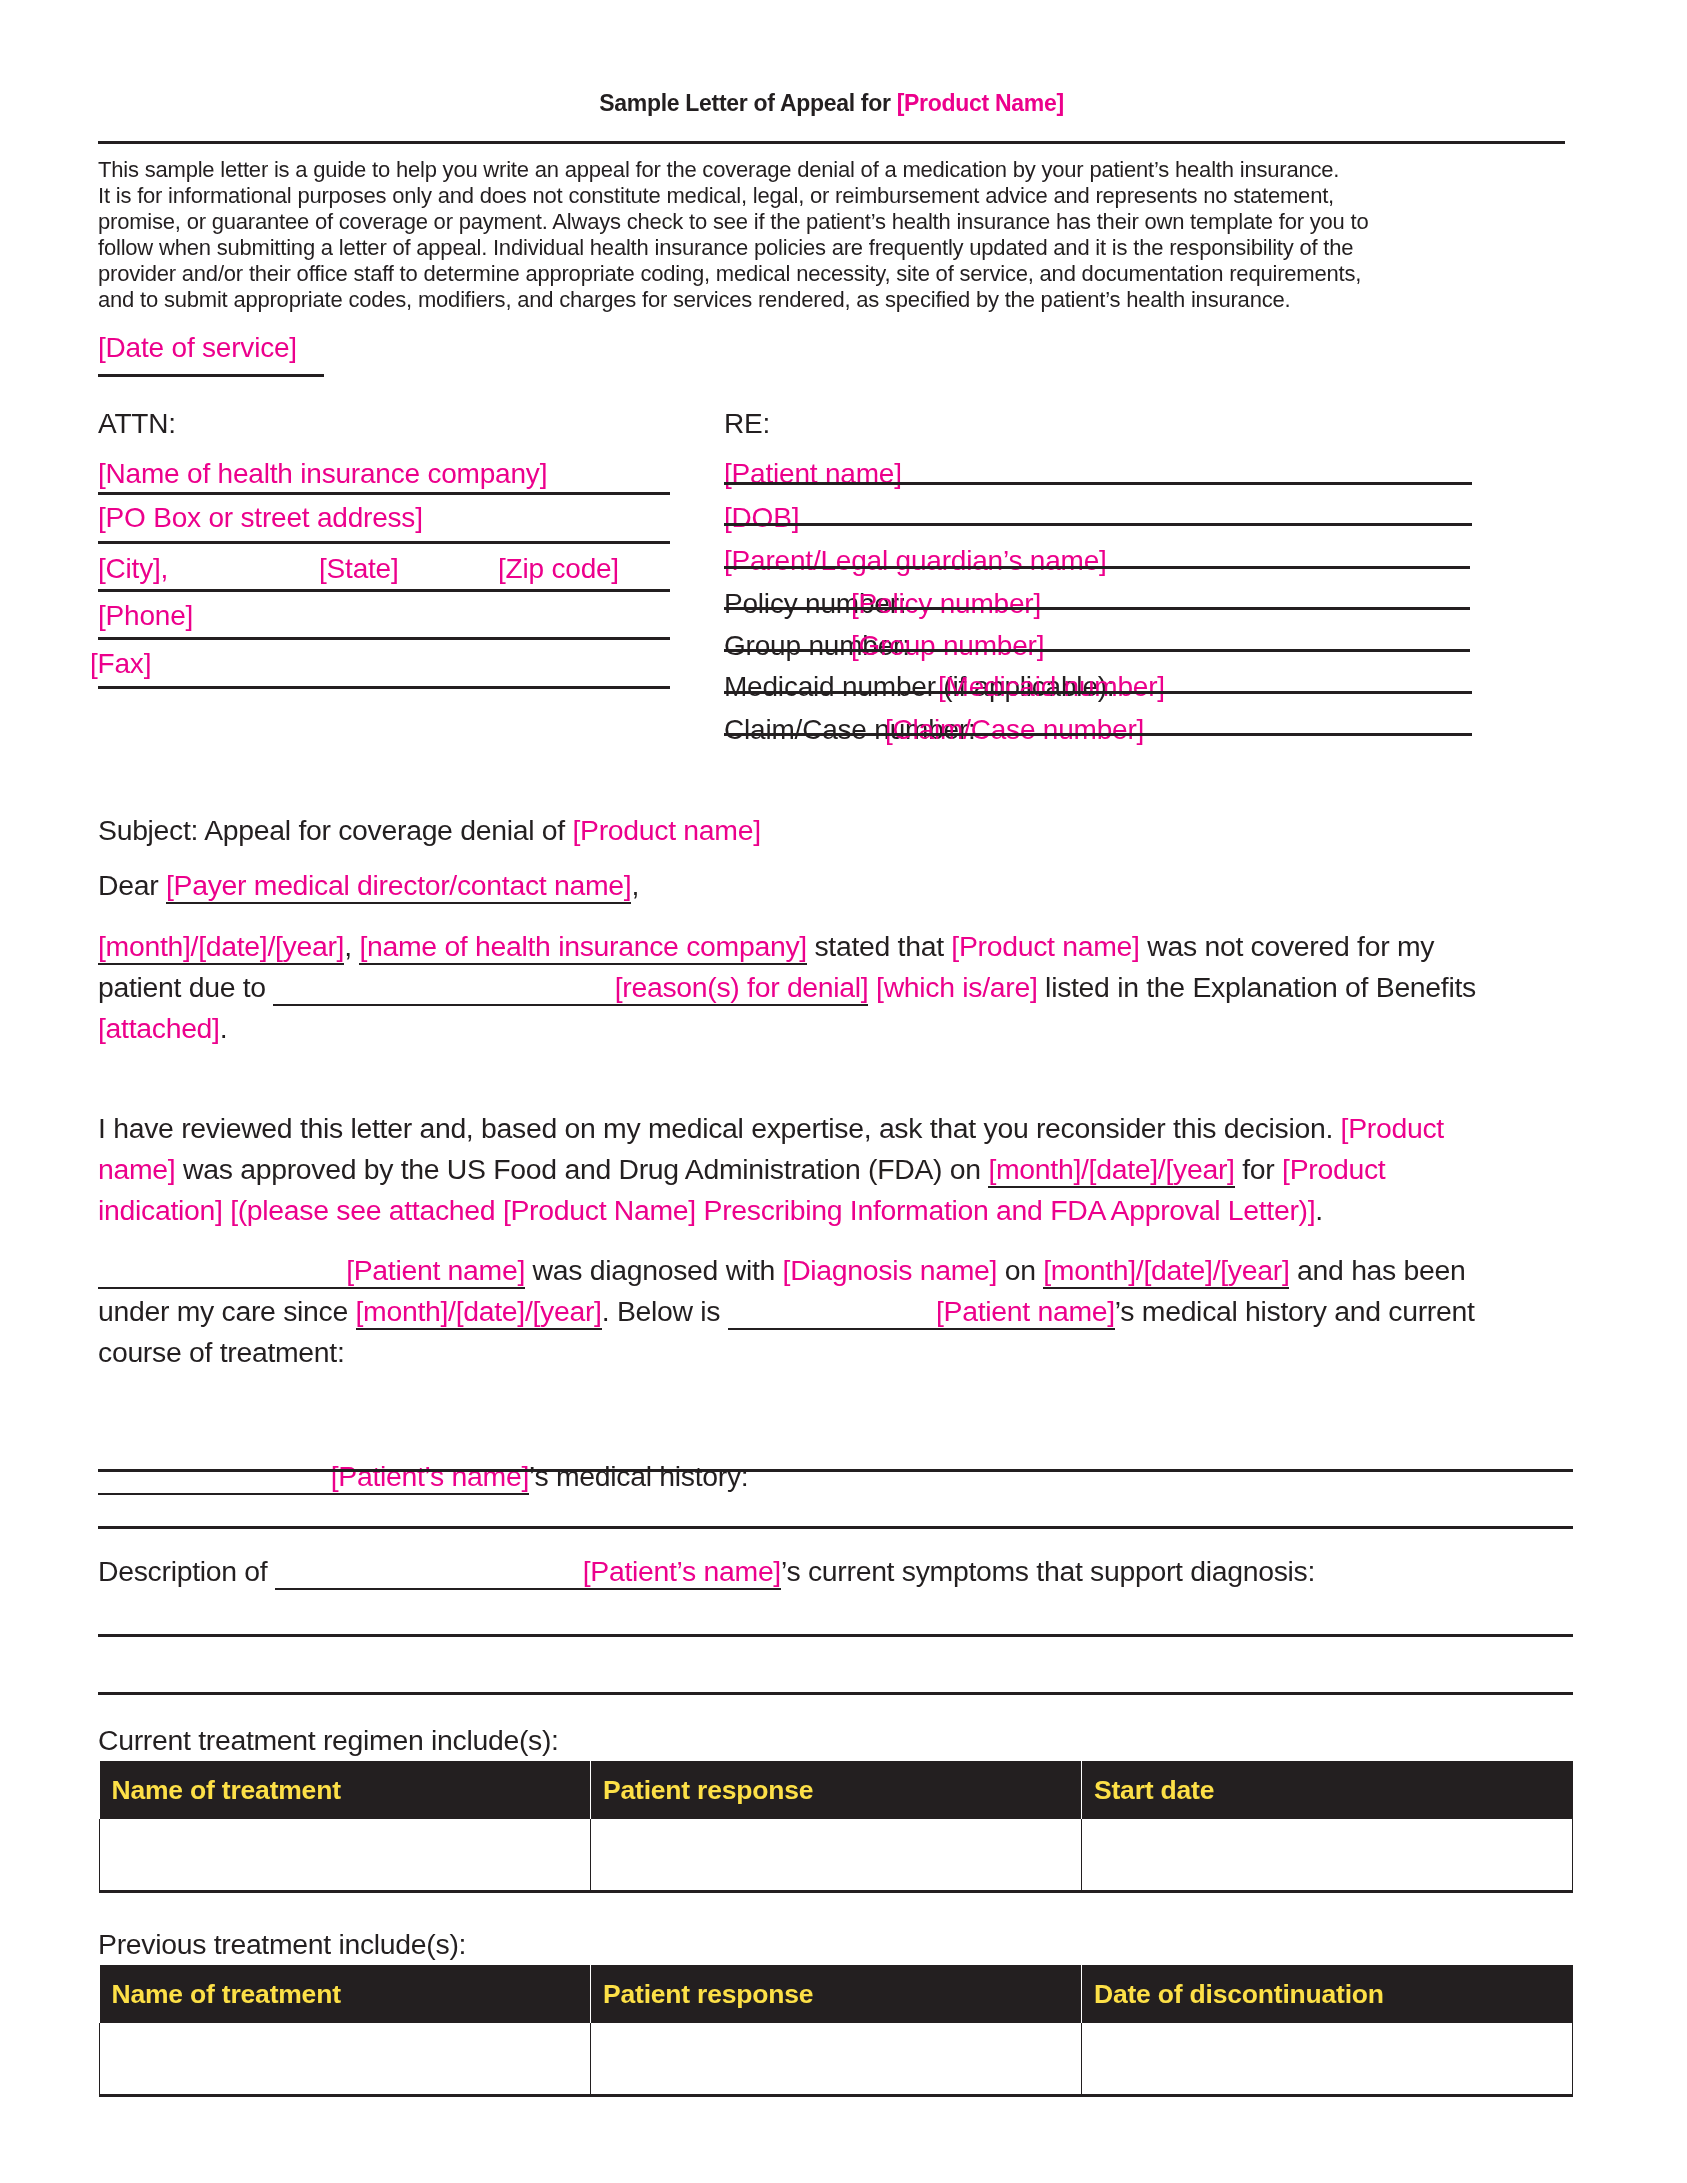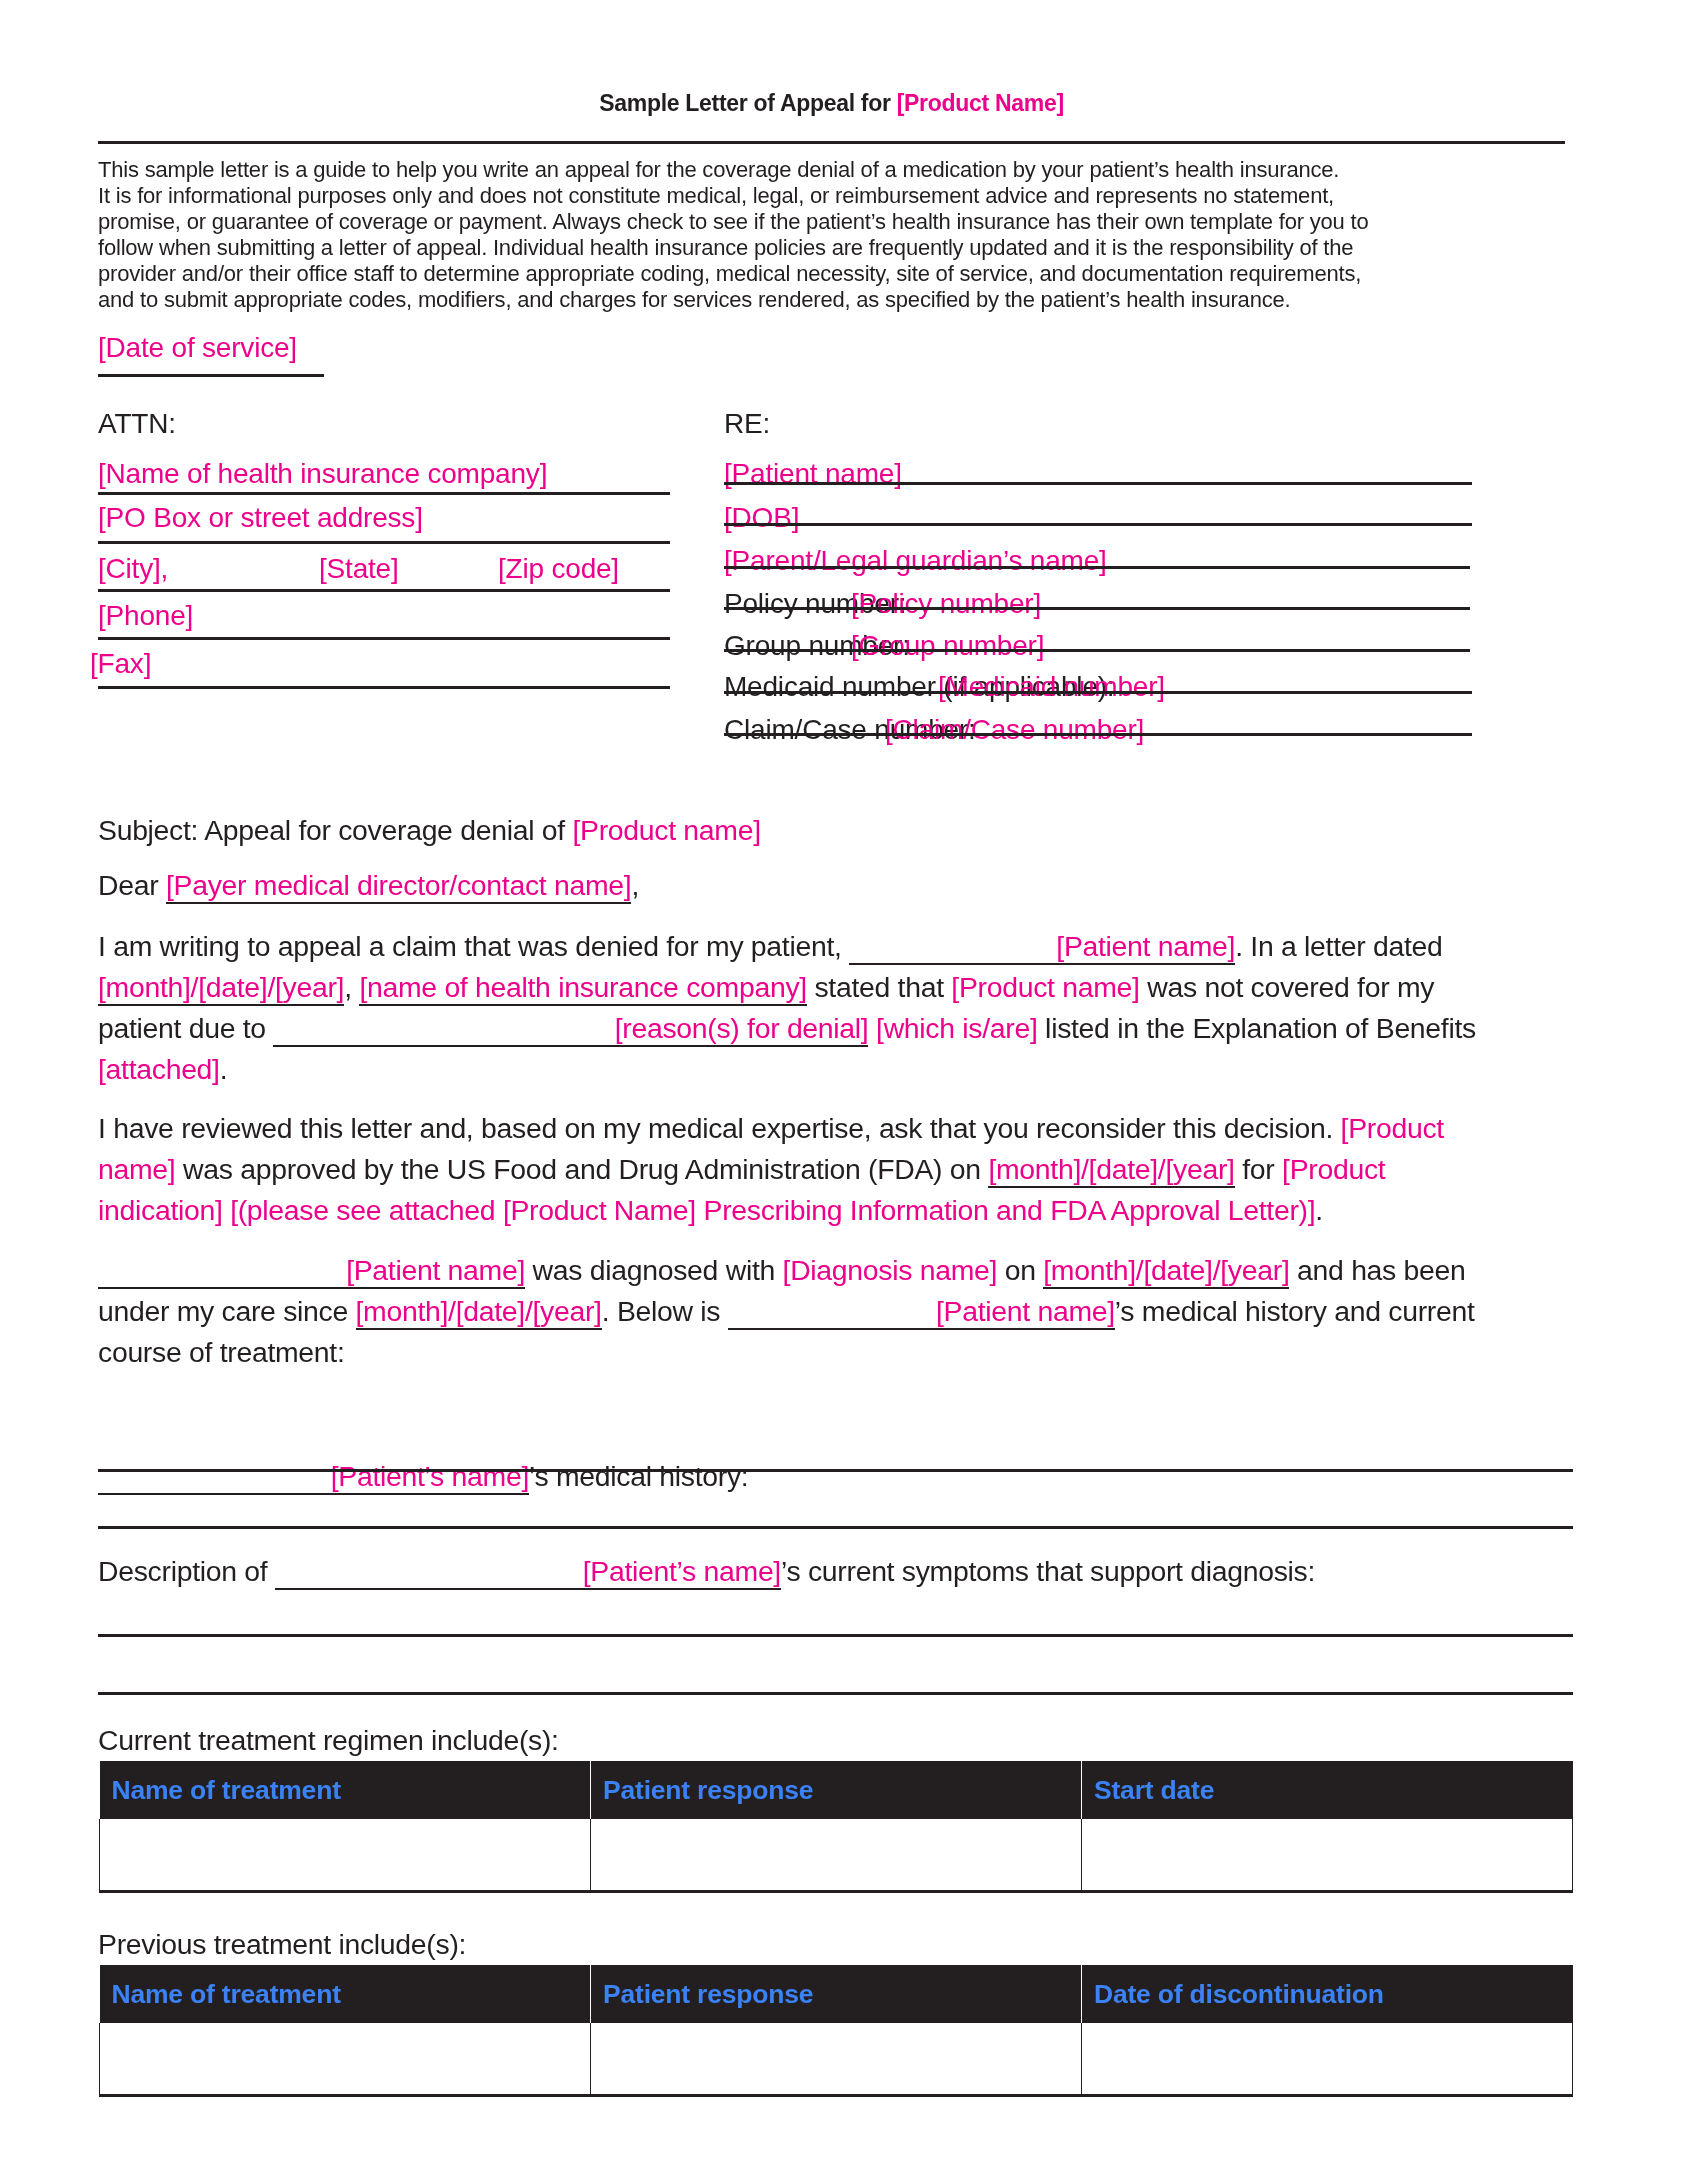--- a/index.html
+++ b/index.html
@@ -11,21 +11,21 @@
   .title-rule { position: absolute; left: 98px; width: 1467px; top: 141px; height: 3.3px; background: #231f20; }
   .disclaimer { position: absolute; left: 98px; top: 157px; width: 1475px; font-size: 22px;
                 line-height: 26px; letter-spacing: -0.2px; }
   .disclaimer div { white-space: nowrap; }
   .field { position: absolute; font-size: 28px; line-height: 33px; white-space: nowrap; letter-spacing: -0.2px; }
   .fline { position: absolute; height: 2.6px; background: #231f20; }
   .body-text { position: absolute; left: 98px; font-size: 28.4px; line-height: 41px; white-space: nowrap; letter-spacing: -0.3px; }
   .ul { display: inline-block; border-bottom: 2.6px solid #231f20; line-height: 33px; text-align: right; }
   .hr { position: absolute; left: 98px; width: 1475px; height: 2.6px; background: #231f20; }
   table.tx { position: absolute; left: 99px; width: 1474px; border-collapse: collapse; table-layout: fixed; }
-  table.tx th { background: #231f20; color: #3b82f6; font-size: 26.5px; font-weight: bold; text-align: left;
+  table.tx th { background: #231f20; color: #fde047; font-size: 26.5px; font-weight: bold; text-align: left;
                 padding: 0 12px; height: 58px; border-left: 1.3px solid #ffffff; letter-spacing: -0.2px; }
   table.tx th:first-child { border-left: none; }
   table.tx td { height: 69px; border-left: 1.3px solid #231f20; border-right: 1.3px solid #231f20;
                 border-bottom: 3.3px solid #231f20; }
 </style>
 </head>
 <body>
 
 <div class="title">
   <span>Sample Letter of Appeal for </span><span class="pk">[Product Name]</span>
@@ -80,21 +80,20 @@
 
 <div class="body-text" style="top:810px;">
   <span>Subject: Appeal for coverage denial of </span><span class="pk">[Product name]</span>
 </div>
 
 <div class="body-text" style="top:865px;">
   <span>Dear </span><span class="pk ul">[Payer medical director/contact name]</span><span>,</span>
 </div>
 
 <div class="body-text" style="top:926px;">
-  <div><span>I am writing to appeal a claim that was denied for my patient, </span><span class="pk ul" style="width:386px;">[Patient name]</span><span>. In a letter dated</span></div>
   <div><span class="pk ul">[month]/[date]/[year]</span><span>, </span><span class="pk ul">[name of health insurance company]</span><span> stated that </span><span class="pk">[Product name]</span><span> was not covered for my</span></div>
   <div><span>patient due to </span><span class="pk ul" style="width:595px;">[reason(s) for denial]</span> <span class="pk">[which is/are]</span><span> listed in the Explanation of Benefits</span></div>
   <div><span class="pk">[attached]</span><span>.</span></div>
 </div>
 
 <div class="body-text" style="top:1108px;">
   <div><span>I have reviewed this letter and, based on my medical expertise, ask that you reconsider this decision. </span><span class="pk">[Product</span></div>
   <div><span class="pk">name]</span><span> was approved by the US Food and Drug Administration (FDA) on </span><span class="pk ul">[month]/[date]/[year]</span><span> for </span><span class="pk">[Product</span></div>
   <div><span class="pk">indication] [(please see attached [Product Name] Prescribing Information and FDA Approval Letter)]</span><span>.</span></div>
 </div>

